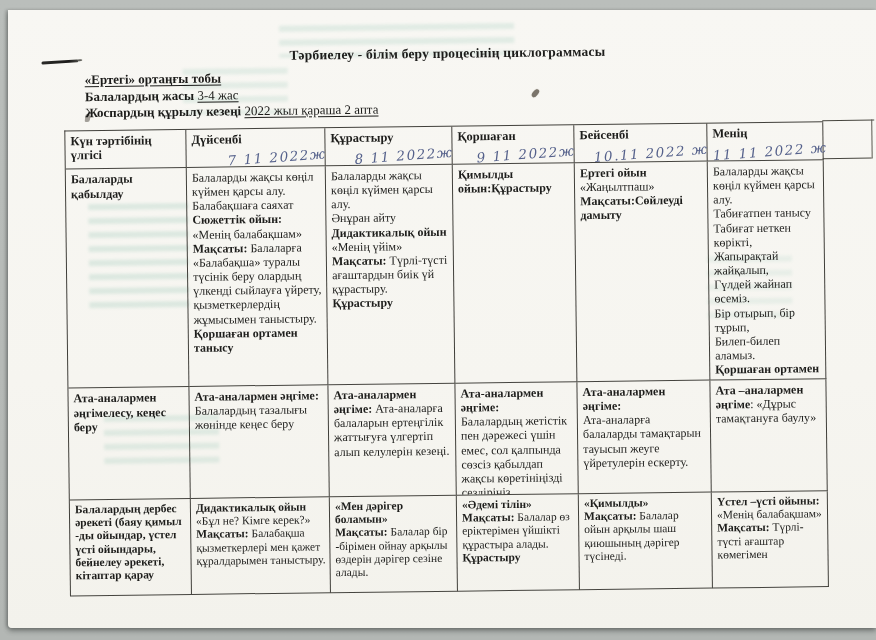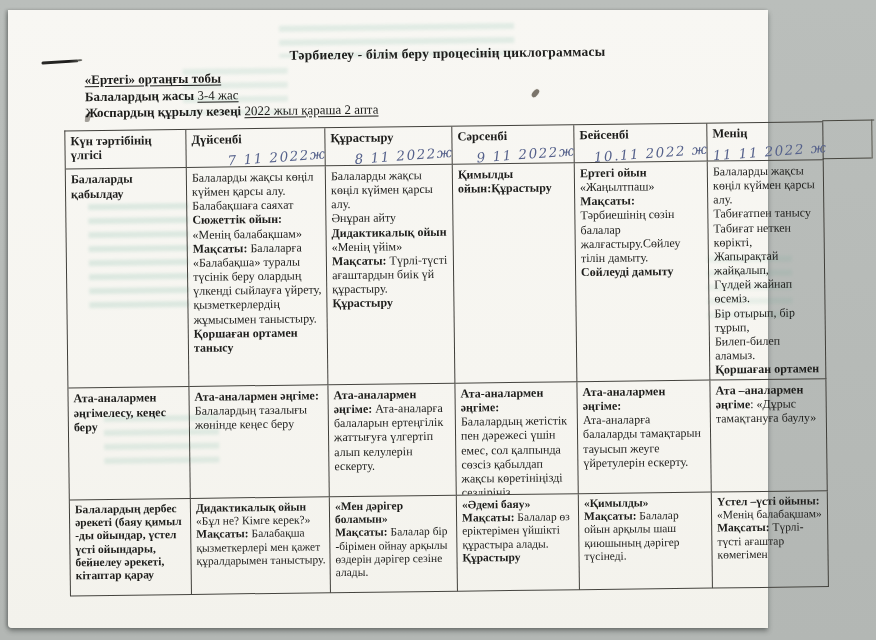--- a/index.html
+++ b/index.html
@@ -4,21 +4,21 @@
 <style>
   html,body{margin:0;padding:0;}
   body{
     width:876px;height:640px;overflow:hidden;position:relative;
     background:#b5b9b6;
     font-family:"Liberation Serif","DejaVu Serif",serif;
     -webkit-font-smoothing:antialiased;
   }
   .scan-bg{position:absolute;inset:0;background:linear-gradient(180deg,#babebb 0,#b3b7b4 100%);}
   .page{
-    position:absolute;left:8px;top:10px;width:760px;height:618px;
+    position:absolute;left:8px;top:10px;width:868px;height:618px;
     background:linear-gradient(180deg,#f8f7f3 0,#f6f5f0 60%,#f3f2ec 100%);
     box-shadow:0 3px 5px rgba(40,44,42,.45), -2px 0 3px rgba(40,44,42,.25);
     border-bottom-left-radius:4px;
   }
   .content{position:absolute;inset:0;transform:rotate(-0.7deg);transform-origin:420px 340px;}
 
   .title{
     position:absolute;top:36px;left:0;width:868px;text-align:center;padding-left:18px;box-sizing:border-box;
     font-size:13.5px;font-weight:bold;color:#1d1d1b;letter-spacing:.2px;
   }
@@ -126,48 +126,48 @@
       <div class="cell head">Күн тәртібінің үлгісі</div>
       <div class="cell head">
         <span>Дүйсенбі</span>
         <span class="hand">7 11 2022ж</span>
       </div>
       <div class="cell head">
         <span>Құрастыру</span>
         <span class="hand">8 11 2022ж</span>
       </div>
       <div class="cell head">
-        <span>Сәрсенбі</span>
+        <span>Қоршаған</span>
         <span class="hand">9 11 2022ж</span>
       </div>
       <div class="cell head">
         <span>Бейсенбі</span>
         <span class="hand">10.11 2022 ж</span>
       </div>
       <div class="cell head">
         <span>Менің</span>
         <span class="hand">11 11 2022 ж</span>
       </div>
 
       <div class="cell rowlabel">Балаларды қабылдау</div>
       <div class="cell"><span>Балаларды жақсы көңіл күймен қарсы алу.<br>Балабақшаға саяхат<br></span><b>Сюжеттік ойын:</b><span><br>«Менің балабақшам»<br></span><b>Мақсаты:</b><span> Балаларға «Балабақша» туралы түсінік беру олардың үлкенді сыйлауға үйрету, қызметкерлердің жұмысымен таныстыру.<br></span><b>Қоршаған ортамен танысу</b></div>
       <div class="cell"><span>Балаларды жақсы көңіл күймен қарсы алу.<br>Әнұран айту<br></span><b>Дидактикалық ойын</b><span><br>«Менің үйім»<br></span><b>Мақсаты:</b><span> Түрлі-түсті ағаштардын биік үй құрастыру.<br></span><b>Құрастыру</b></div>
       <div class="cell"><b>Қимылды ойын:</b><b>Құрастыру</b></div>
-      <div class="cell"><b>Ертегі ойын</b><span><br>«Жаңылтпаш»<br></span><b>Мақсаты:</b><span><br>Тәрбиешінің сөзін балалар жалғастыру.Сөйлеу тілін дамыту.<br></span><b>Сөйлеуді дамыту</b></div>
+      <div class="cell"><b>Ертегі ойын</b><span><br>«Жаңылтпаш»<br></span><b>Мақсаты:</b><b>Сөйлеуді дамыту</b></div>
       <div class="cell"><span>Балаларды жақсы көңіл күймен қарсы алу.<br>Табиғатпен танысу<br>Табиғат неткен көрікті,<br>Жапырақтай жайқалып,<br>Гүлдей жайнап өсеміз.<br>Бір отырып, бір тұрып,<br>Билеп-билеп аламыз.<br></span><b>Қоршаған ортамен танысу</b></div>
 
       <div class="cell rowlabel">Ата-аналармен әңгімелесу, кеңес беру</div>
       <div class="cell"><b>Ата-аналармен әңгіме:</b><span><br>Балалардың тазалығы жөнінде кеңес беру</span></div>
-      <div class="cell"><b>Ата-аналармен әңгіме:</b><span> Ата-аналарға балаларын ертеңгілік жаттығуға үлгертіп алып келулерін ескерту.</span></div>
+      <div class="cell"><b>Ата-аналармен әңгіме:</b><span> Ата-аналарға балаларын ертеңгілік жаттығуға үлгертіп алып келулерін кезеңі.</span></div>
       <div class="cell"><b>Ата-аналармен әңгіме:</b><span><br>Балалардың жетістік пен дәрежесі үшін емес, сол қалпында сөзсіз қабылдап жақсы көретініңізді сездіріңіз.</span></div>
       <div class="cell"><b>Ата-аналармен әңгіме:</b><span><br>Ата-аналарға балаларды тамақтарын тауысып жеуге үйретулерін ескерту.</span></div>
       <div class="cell"><b>Ата –аналармен әңгіме</b><span>:  «Дұрыс тамақтануға баулу»</span></div>
 
       <div class="cell rowlabel r3">Балалардың дербес әрекеті (баяу қимыл -ды ойындар, үстел үсті ойындары, бейнелеу әрекеті, кітаптар қарау</div>
       <div class="cell r3"><b>Дидактикалық ойын</b><span><br>«Бұл не? Кімге керек?»<br></span><b>Мақсаты:</b><span> Балабақша қызметкерлері мен қажет құралдарымен таныстыру.</span></div>
       <div class="cell r3"><b>«Мен дәрігер боламын»</b><span><br></span><b>Мақсаты:</b><span> Балалар бір -бірімен ойнау арқылы өздерін дәрігер сезіне алады.</span></div>
-      <div class="cell r3"><b>«Әдемі баяу»</b><span><br></span><b>Мақсаты:</b><span> Балалар өз еріктерімен  үйшікті құрастыра алады.<br></span><b>Құрастыру</b></div>
+      <div class="cell r3"><b>«Әдемі тілін»</b><span><br></span><b>Мақсаты:</b><span> Балалар өз еріктерімен  үйшікті құрастыра алады.<br></span><b>Құрастыру</b></div>
       <div class="cell r3"><b>«Қимылды»</b><span><br></span><b>Мақсаты:</b><span> Балалар ойын арқылы шаш қиюшының дәрігер түсінеді.</span></div>
       <div class="cell r3"><b>Үстел –үсті ойыны:</b><span><br>«Менің балабақшам»<br></span><b>Мақсаты:</b><span> Түрлі-түсті ағаштар көмегімен</span></div>
 
     </div>
   </div>
 </div>
 
 </body></html>

